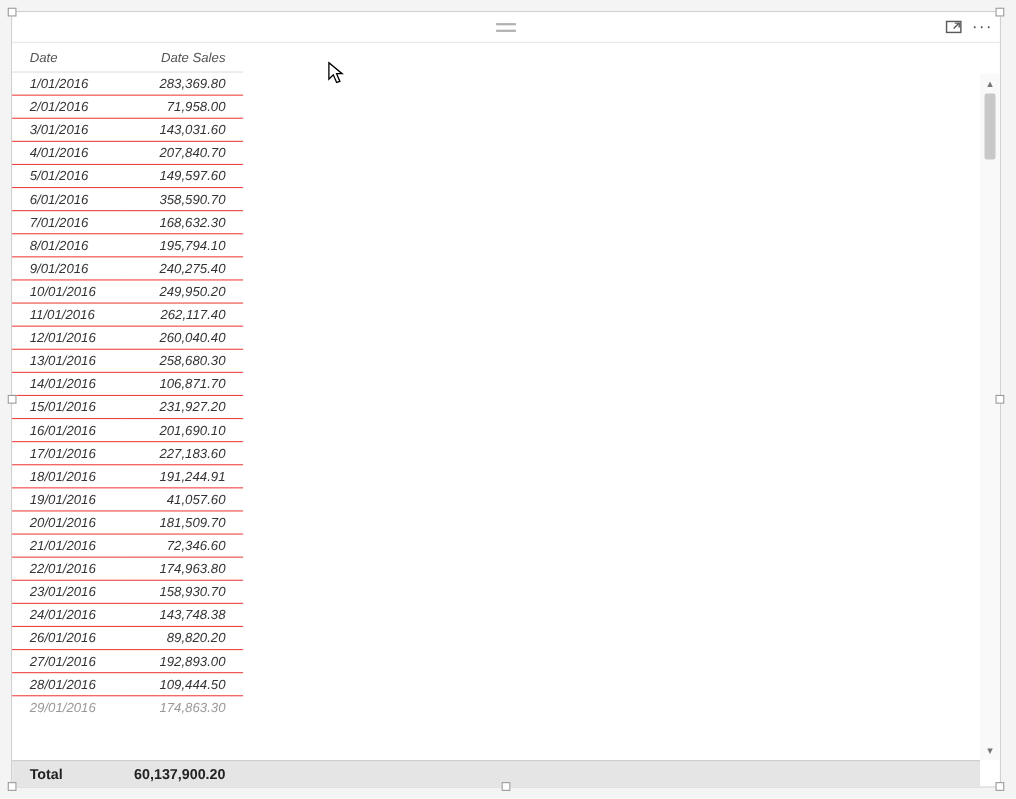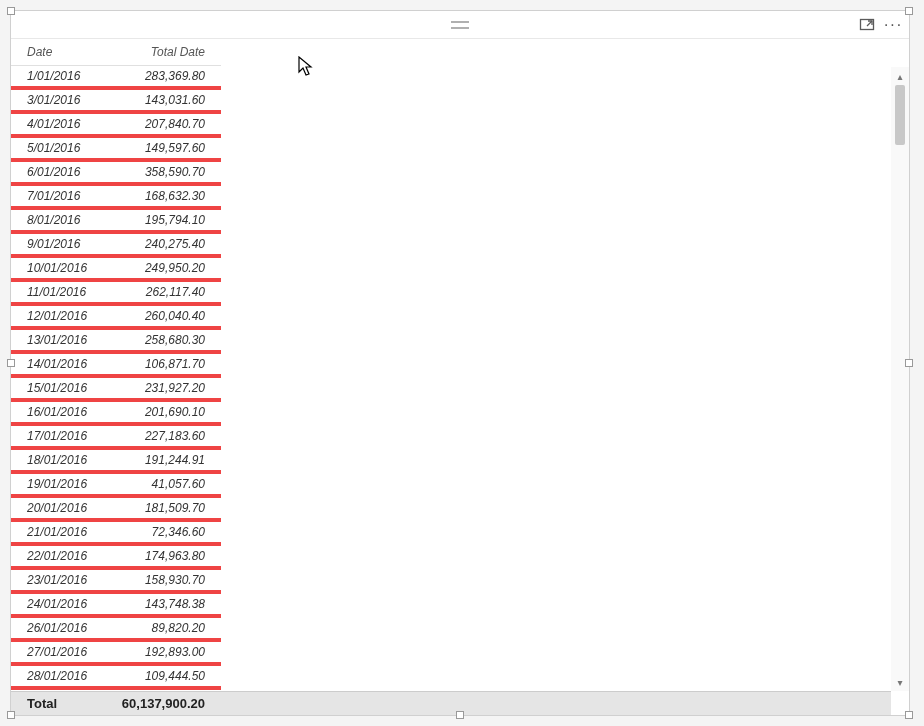--- a/index.html
+++ b/index.html
@@ -83,21 +83,21 @@
     padding: 6px 10px 6px 16px;
     border-bottom: 1px solid #e0e0e0;
     background: #fff;
   }
   th.num, td.num {
     text-align: right;
     padding-right: 16px;
   }
   td {
     padding: 3px 10px 3px 16px;
-    border-bottom: 4px solid #ef4444;
+    border-bottom: 1px solid #ef4444;
     white-space: nowrap;
   }
   .col-date { width: 100px; }
   .col-sales { width: 110px; }
   .total-row {
     position: absolute;
     bottom: 0;
     left: 0;
     right: 18px;
     height: 24px;
@@ -194,27 +194,31 @@
     <div class="header-icon more-icon">···</div>
   </div>
 
   <div class="table-wrapper">
 
     <div class="table-scroll">
       <table>
         <thead>
           <tr>
             <th class="col-date">Date</th>
-            <th class="col-sales num">Total Date</th>
+            <th class="col-sales num">Date Sales</th>
           </tr>
         </thead>
         <tbody id="tbody">
             <tr>
               <td class="col-date">1/01/2016</td>
               <td class="col-sales num">283,369.80</td>
+            </tr>
+            <tr>
+              <td class="col-date">2/01/2016</td>
+              <td class="col-sales num">71,958.00</td>
             </tr>
             <tr>
               <td class="col-date">3/01/2016</td>
               <td class="col-sales num">143,031.60</td>
             </tr>
             <tr>
               <td class="col-date">4/01/2016</td>
               <td class="col-sales num">207,840.70</td>
             </tr>
             <tr>

